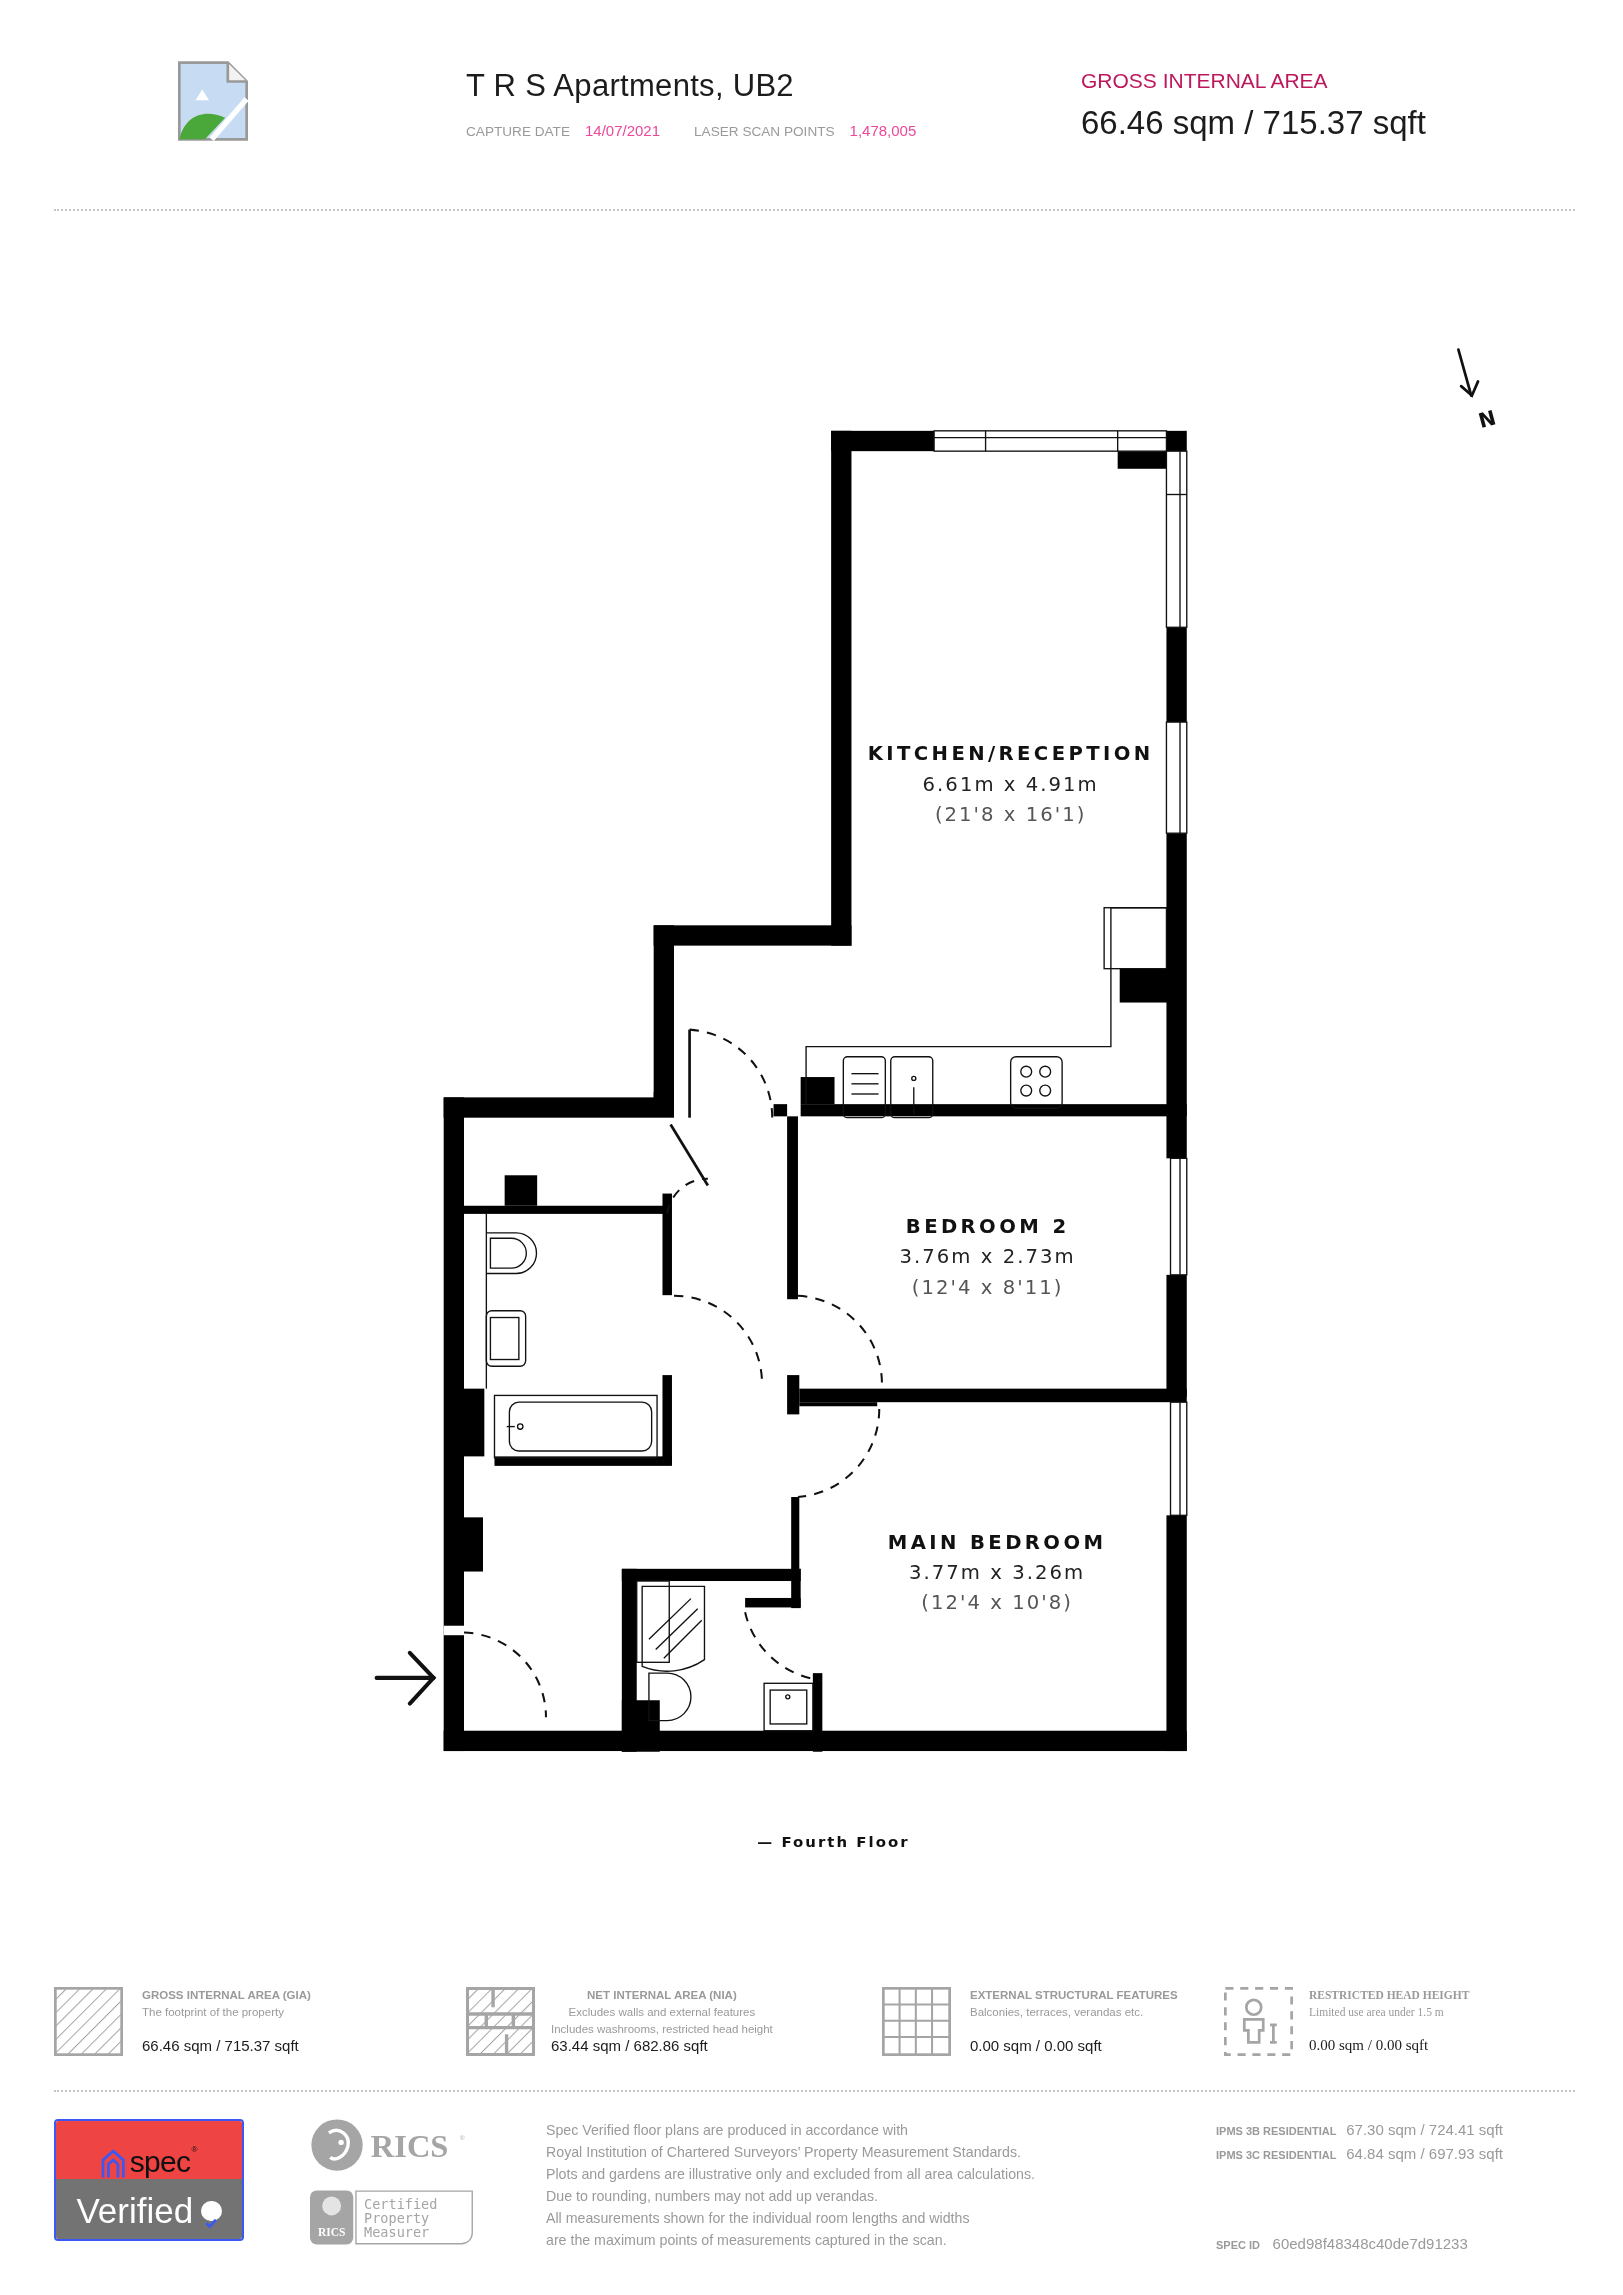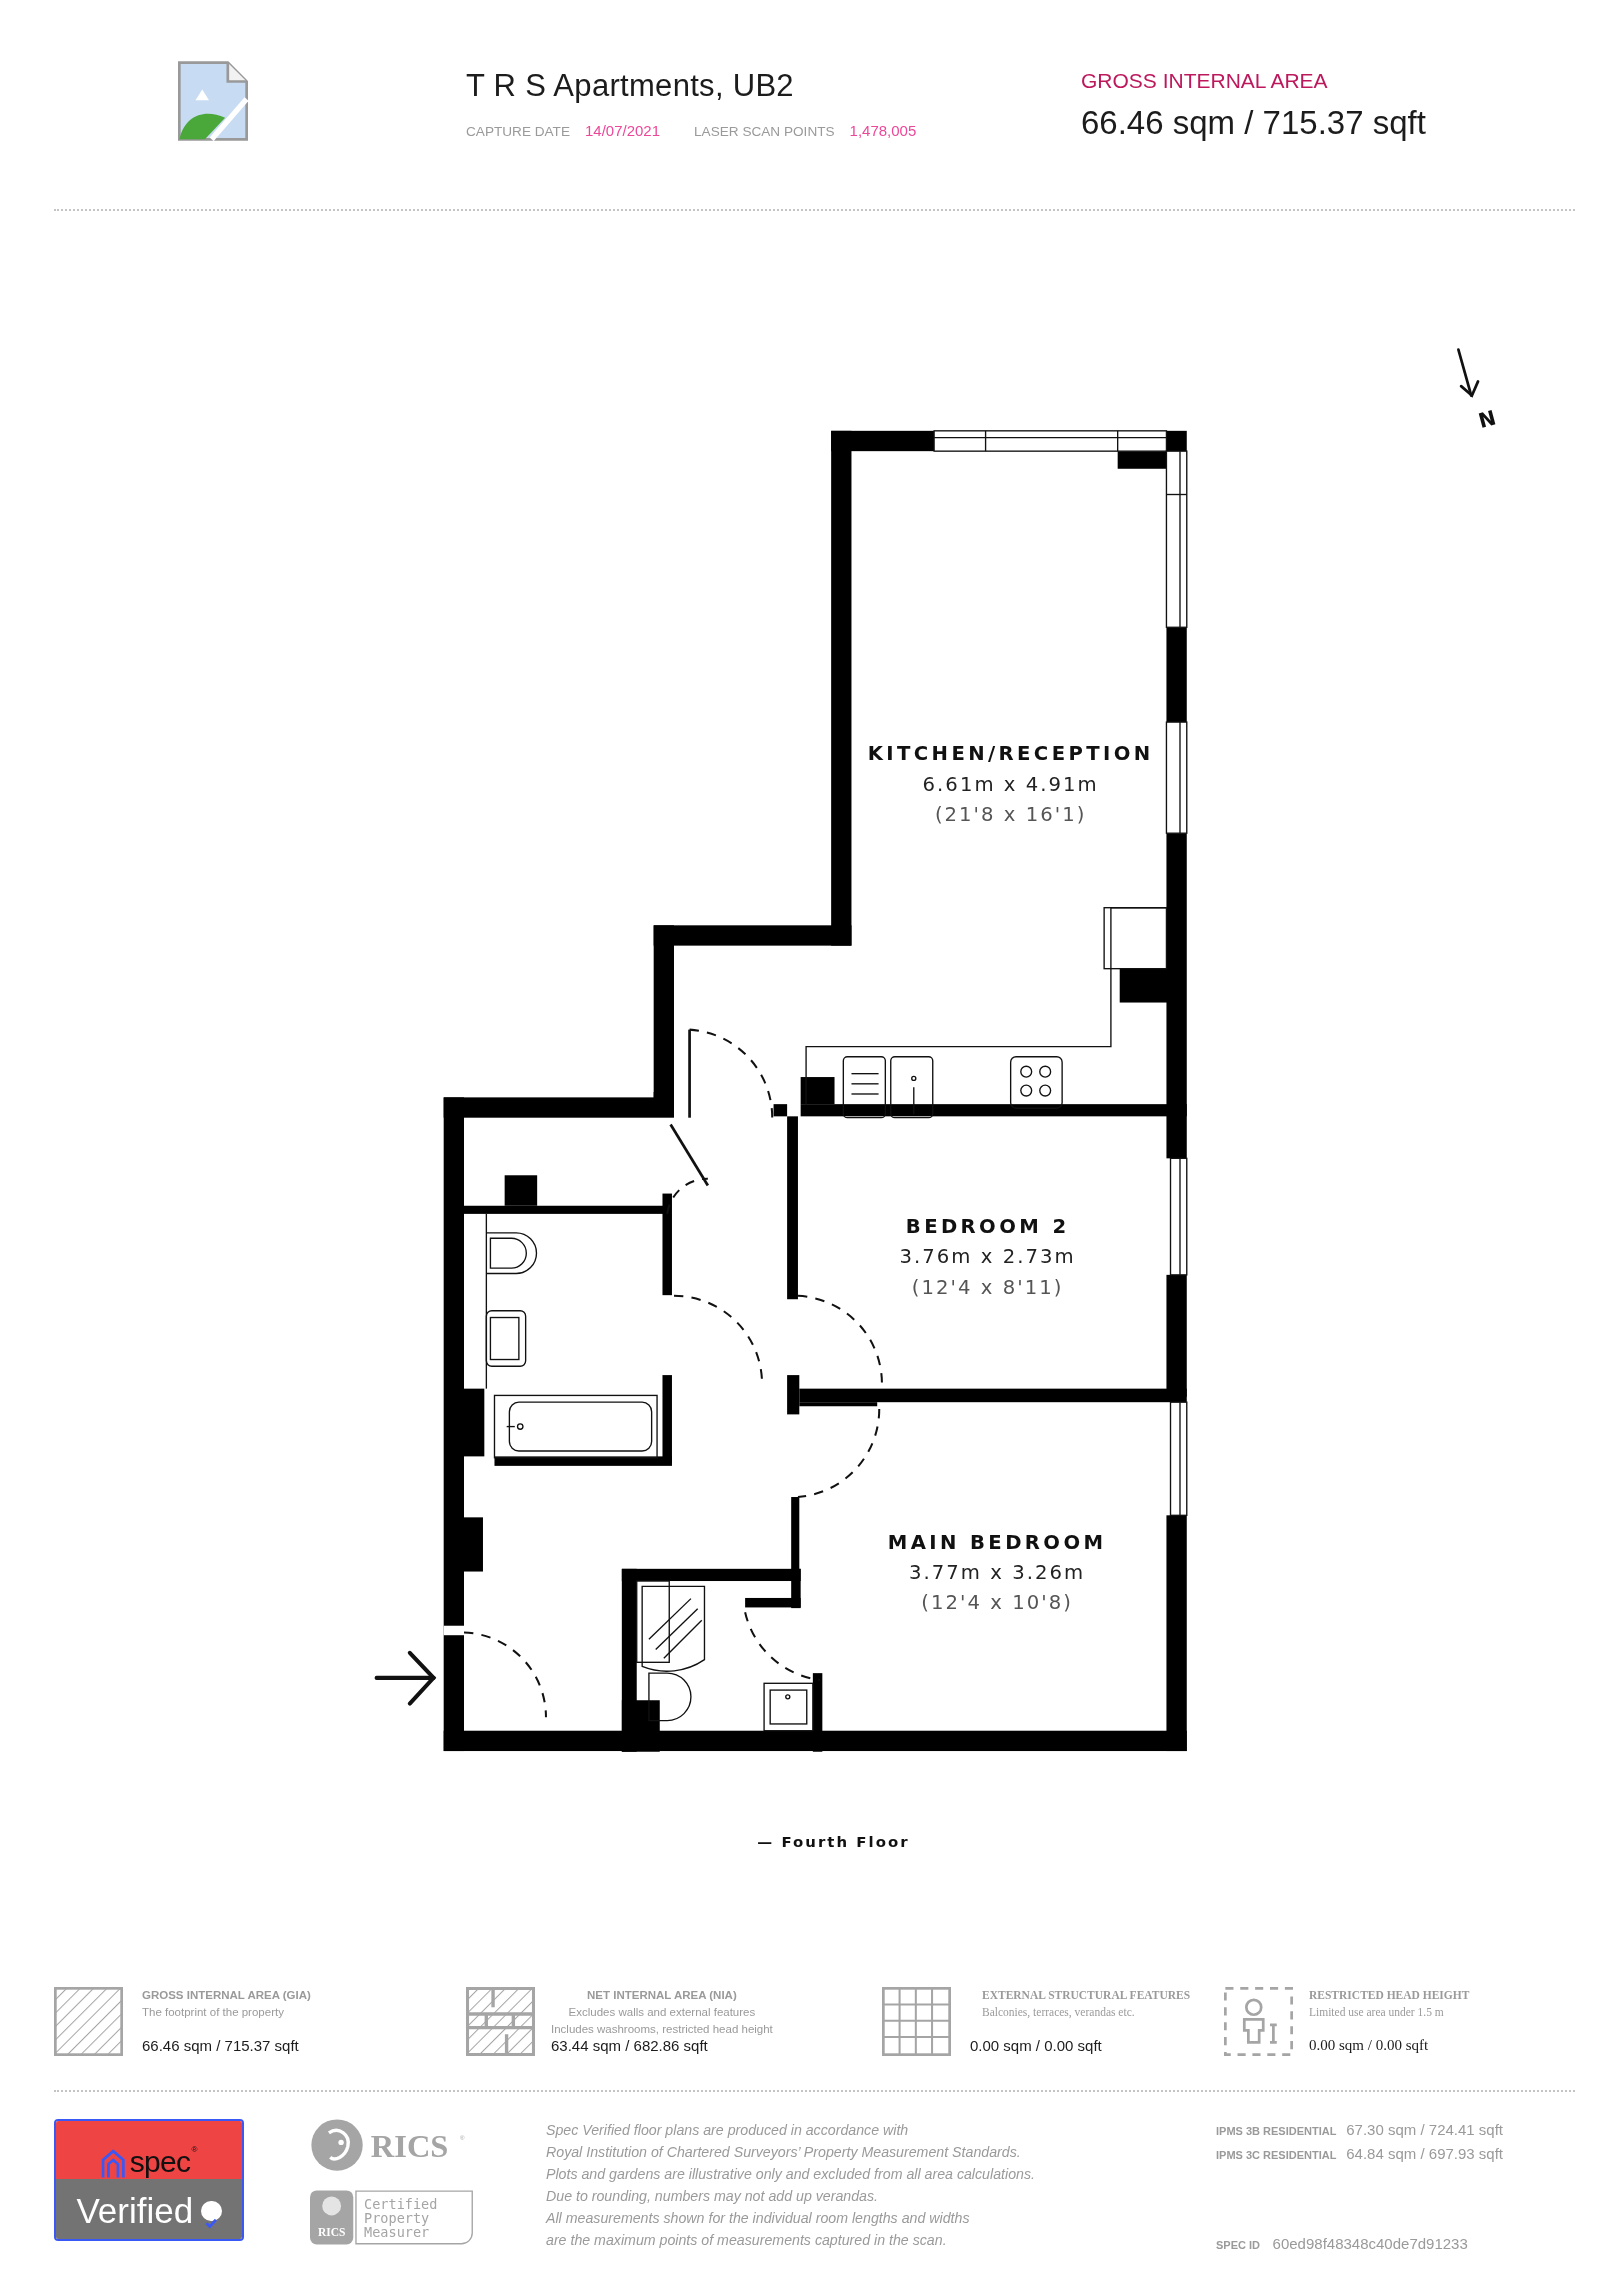--- a/index.html
+++ b/index.html
@@ -26,21 +26,21 @@
   .legend-title { font-size: 11.5px; color: #9a9a9a; font-weight: 600; line-height: 17px; }
   .legend-desc { font-size: 11.5px; color: #9a9a9a; line-height: 17px; }
   .legend-value { font-size: 15px; color: #1c1c1c; position: absolute; top: 50px; white-space: nowrap; }
   .spec-badge { left: 54px; top: 2119px; width: 190px; height: 122px; border: 2px solid #3a58f5; border-radius: 4.1px; overflow: hidden; box-sizing: border-box; }
   .spec-top { height: 58px; background: #ef4444; display: flex; align-items: flex-end; justify-content: center; }
   .spec-word { font-size: 30px; color: #111; letter-spacing: -0.7px; margin-left: 4.1px; }
   .spec-reg { font-size: 8.1px; vertical-align: top; margin-left: 1.4px; }
   .spec-bottom { height: 64px; background: #737373; display: flex; align-items: center; justify-content: center; color: #ffffff; font-size: 35px; }
   .check { display: inline-block; width: 20.3px; height: 20.3px; border-radius: 50%; background: #fff; margin-left: 8.1px; position: relative; }
   .rics-logo { left: 310px; top: 2119px; width: 169px; height: 136px; }
-  .disclaimer { left: 546px; top: 2119px; font-size: 14.2px; color: #9a9a9a; line-height: 22px; white-space: nowrap; font-style: italic; }
+  .disclaimer { left: 546px; top: 2119px; font-size: 14.2px; color: #9a9a9a; line-height: 22px; white-space: nowrap; }
   .ipms { left: 1210px; white-space: nowrap; }
   .ipms .lbl { font-size: 11px; color: #9a9a9a; font-weight: 700; display: inline-block; width: 68px; margin-right: 6.8px; padding-left: 6px; }
   .ipms .val { font-size: 15px; color: #9a9a9a; }
   .specid .lbl { width: auto; margin-right: 9.5px; }
 </style>
 </head>
 <body>
 
 <div class="abs broken-img">
   <svg width="70" height="80" viewBox="0 0 104 118">
@@ -248,21 +248,21 @@
     <div class="legend-desc">Includes washrooms, restricted head height</div>
   </div>
   <div class="legend-value" style="left:85px;">63.44 sqm / 682.86 sqft</div>
 </div>
 
 <div class="abs legend-item" style="left:882px;width:379px;">
   <svg class="legend-icon" viewBox="0 0 102 102">
     <rect x="2" y="2" width="98" height="98" fill="none" stroke="#a5a5a5" stroke-width="4"></rect>
     <path d="M26 2 V100 M50 2 V100 M74 2 V100 M2 26 H100 M2 50 H100 M2 74 H100" stroke="#a5a5a5" stroke-width="3"></path>
   </svg>
-  <div class="legend-text" style="left:100px;font-family:Liberation Serif, serif;">
+  <div class="legend-text" style="left:88px;">
     <div class="legend-title">EXTERNAL STRUCTURAL FEATURES</div>
     <div class="legend-desc">Balconies, terraces, verandas etc.</div>
   </div>
   <div class="legend-value" style="left:88px;">0.00 sqm / 0.00 sqft</div>
 </div>
 
 <div class="abs legend-item" style="left:1224px;width:312px;font-family:Liberation Serif, serif;">
   <svg class="legend-icon" viewBox="0 0 102 102">
     <rect x="2" y="2" width="98" height="98" fill="none" stroke="#a5a5a5" stroke-width="4" stroke-dasharray="12,10"></rect>
     <circle cx="44" cy="30" r="11" fill="none" stroke="#a5a5a5" stroke-width="4"></circle>

